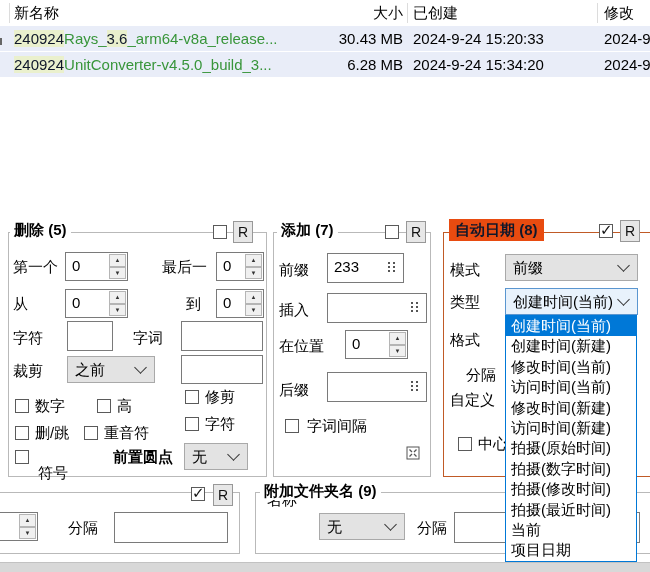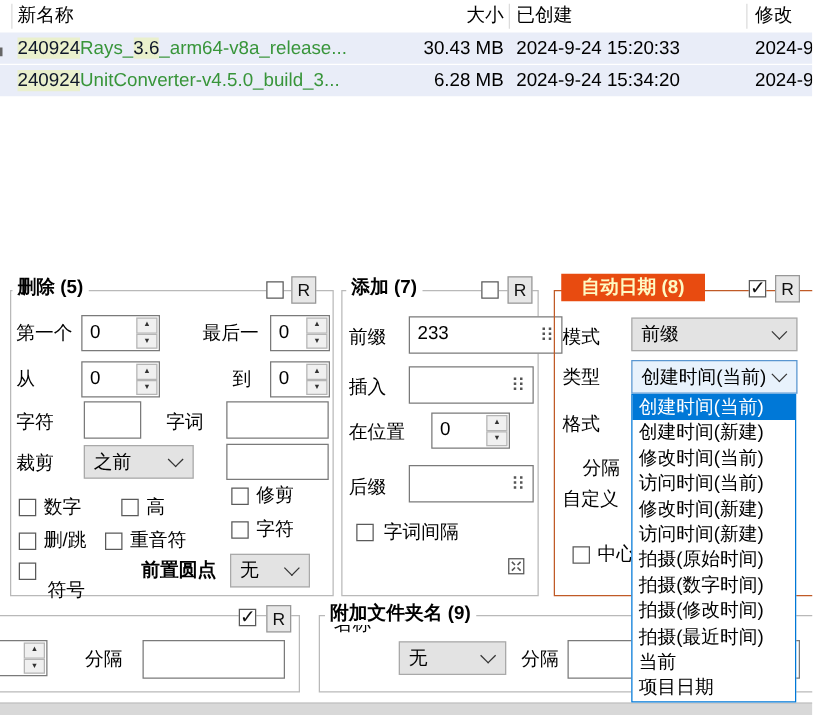--- a/index.html
+++ b/index.html
@@ -12,21 +12,21 @@
   .fname .seg{color:var(--fn-green,#38953a);}
   .fname .hl{background:var(--hl-bg,#eaf0cd);color:#0f172a;}
   .colsize{position:absolute;left:295px;width:108px;text-align:right;top:0;}
   .colcreated{position:absolute;left:413px;top:0;}
   .colmod{position:absolute;left:604px;top:0;width:46px;overflow:hidden;}
   .hdrdiv{position:absolute;top:3px;height:20px;width:1px;background:#dcdcdc;}
   
   .grp{position:absolute;border:1px solid #b9b9b9;background:transparent;}
   .grp.orange{border-color:#c05a26;}
   .gtitle{position:absolute;font-weight:bold;background:#fff;padding:0 4px;white-space:nowrap;z-index:2;line-height:18px;}
-  .gtitle.odt{background:var(--odt-bg,#e84b10);color:#fef9c3;padding:2px 16px;}
+  .gtitle.odt{background:var(--odt-bg,#e84b10);color:#0f172a;padding:2px 6px;}
   .rbtn{position:absolute;width:20px;height:22px;background:#e7e7e7;border:1px solid #989898;
         text-align:center;line-height:20px;font-size:14px;color:#111;z-index:3;box-sizing:border-box;}
   .cb{position:absolute;width:14px;height:14px;background:#fff;border:1px solid #5a5a5a;box-sizing:border-box;z-index:3;}
   .cb.checked::after{content:"✓";position:absolute;left:0px;top:-4px;font-size:15px;font-weight:bold;color:#111;}
   
   .tinput{position:absolute;background:#fff;border:1px solid #7a7a7a;box-sizing:border-box;line-height:26px;padding-left:6px;}
   .spin{position:absolute;background:#fff;border:1px solid #7a7a7a;box-sizing:border-box;display:flex;}
   .spin .val{flex:1;padding-left:6px;line-height:26px;}
   .spin .arrows{width:17px;display:flex;flex-direction:column;padding:1px;}
   .spin .arrows div{flex:1;background:#f0f0f0;border:1px solid #b5b5b5;font-size:6px;display:flex;align-items:center;justify-content:center;color:#333;box-sizing:border-box;}
@@ -148,21 +148,21 @@
     <span class="flex1">无</span>
     <span class="chev"></span>
   </span>
 
   <div class="grp" style="left:273px;top:232px;width:156px;height:243px;"></div>
   <span class="gtitle" style="left:277px;top:221px;">添加 (7)</span>
   <span class="cb" style="left:385px;top:225px;"></span>
   <span class="rbtn" style="left:406px;top:221px;">R</span>
 
   <span class="lbl" style="left:279px;top:262px;">前缀</span>
-  <span class="tinput" style="left:327px;top:253px;width:123px;height:30px;">
+  <span class="tinput" style="left:327px;top:253px;width:77px;height:30px;">
     <span>233</span>
     <span class="dots"></span>
   </span>
   <span class="lbl" style="left:279px;top:302px;">插入</span>
   <span class="tinput" style="left:327px;top:293px;width:100px;height:30px;">
     <span></span>
     <span class="dots"></span>
   </span>
   <span class="lbl" style="left:279px;top:338px;">在位置</span>
   <span class="spin" style="left:345px;top:330px;width:63px;height:29px;">

